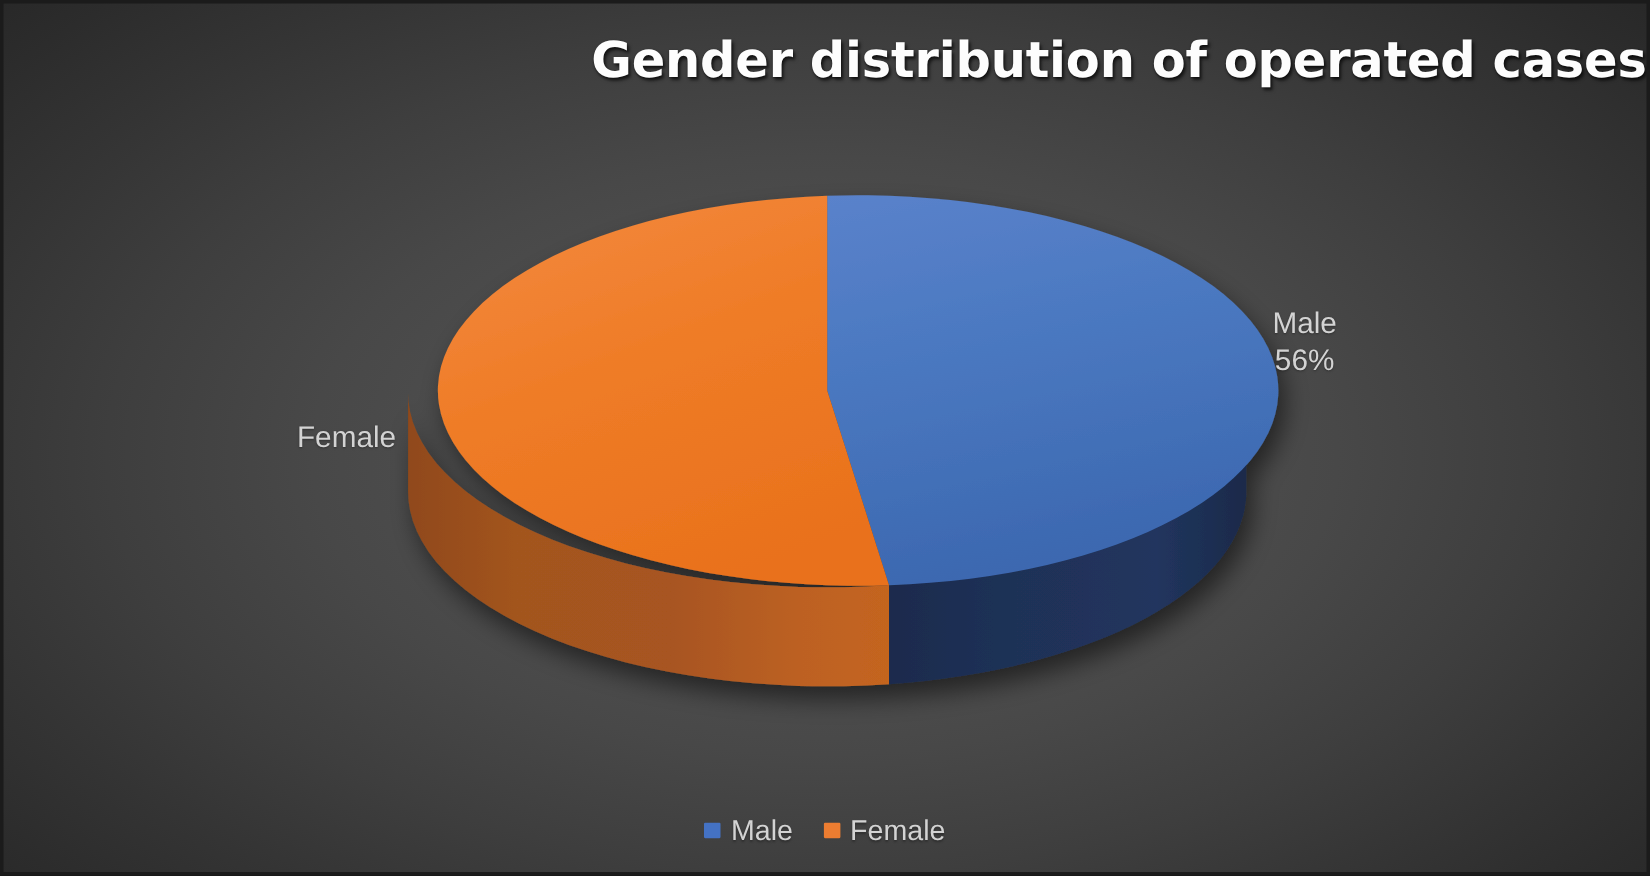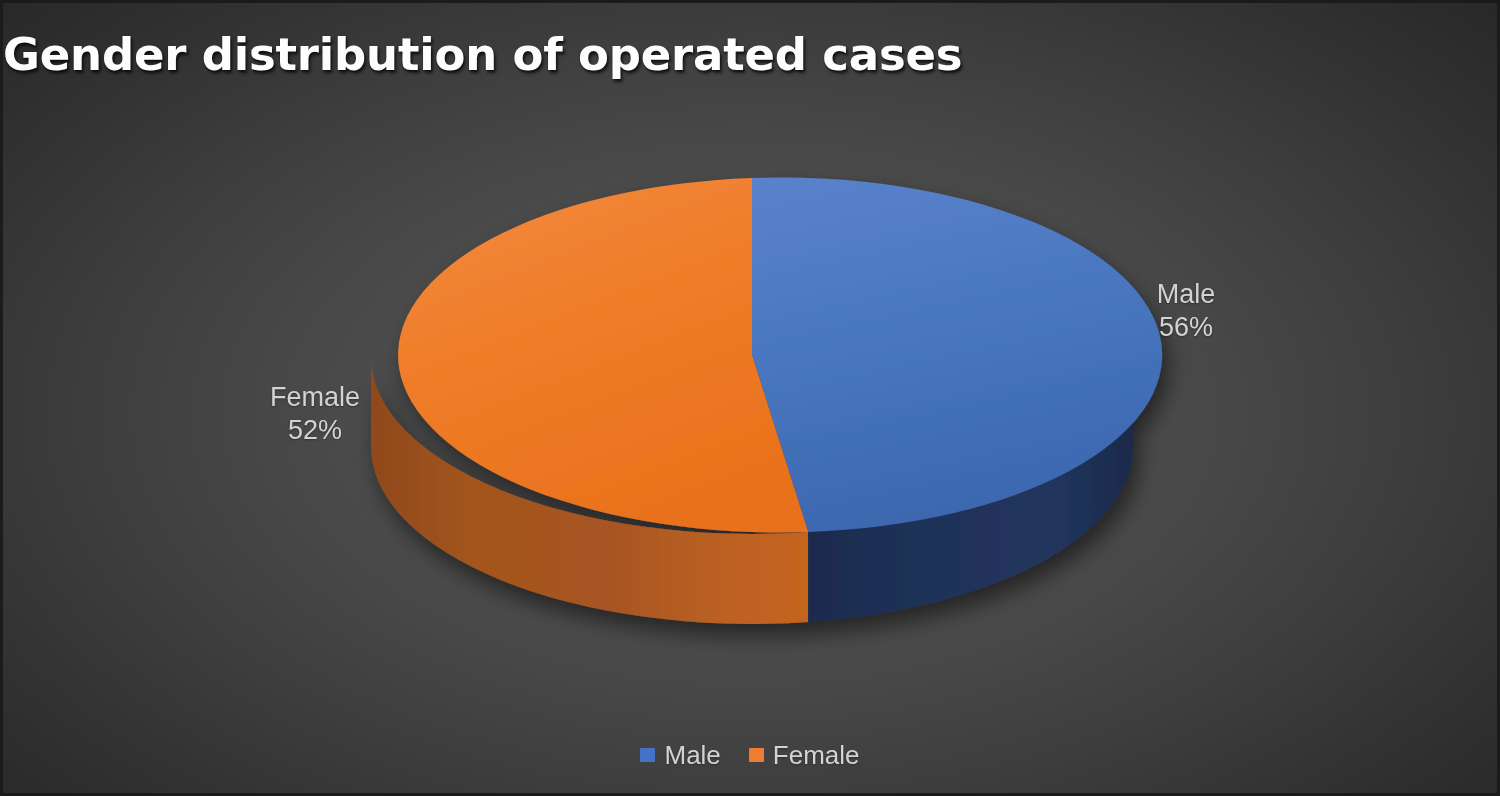--- a/index.html
+++ b/index.html
@@ -26,21 +26,21 @@
         #222222 100%);
     font-family: "Liberation Sans", sans-serif;
   }
 
   
   #chart-title {
     position: absolute;
     left: 0;
     right: 0;
     top: 25px;
-    text-align: left;
+    text-align: right;
     font-family: "DejaVu Sans", sans-serif;
     font-size: 45px;
     font-weight: bold;
     letter-spacing: -0.2px;
     color: #fdfdfd;
     text-shadow:
       2px 3px 3px rgba(0,0,0,0.62),
       0px 1px 2px rgba(0,0,0,0.45);
     white-space: nowrap;
   }
@@ -181,21 +181,20 @@
       </g>
     </svg>
 
     <div class="data-label" id="label-male">
       <span class="lbl-name">Male</span>
       <span class="lbl-val">56%</span>
     </div>
 
     <div class="data-label" id="label-female">
       <span class="lbl-name">Female</span>
-      <span class="lbl-val">52%</span>
     </div>
   </div>
 
   <div id="legend">
     <div class="legend-item">
       <span class="legend-swatch" style="background: rgb(68, 114, 196);"></span>
       <span class="legend-label">Male</span>
     </div>
     <div class="legend-item">
       <span class="legend-swatch" style="background: rgb(237, 125, 49);"></span>

